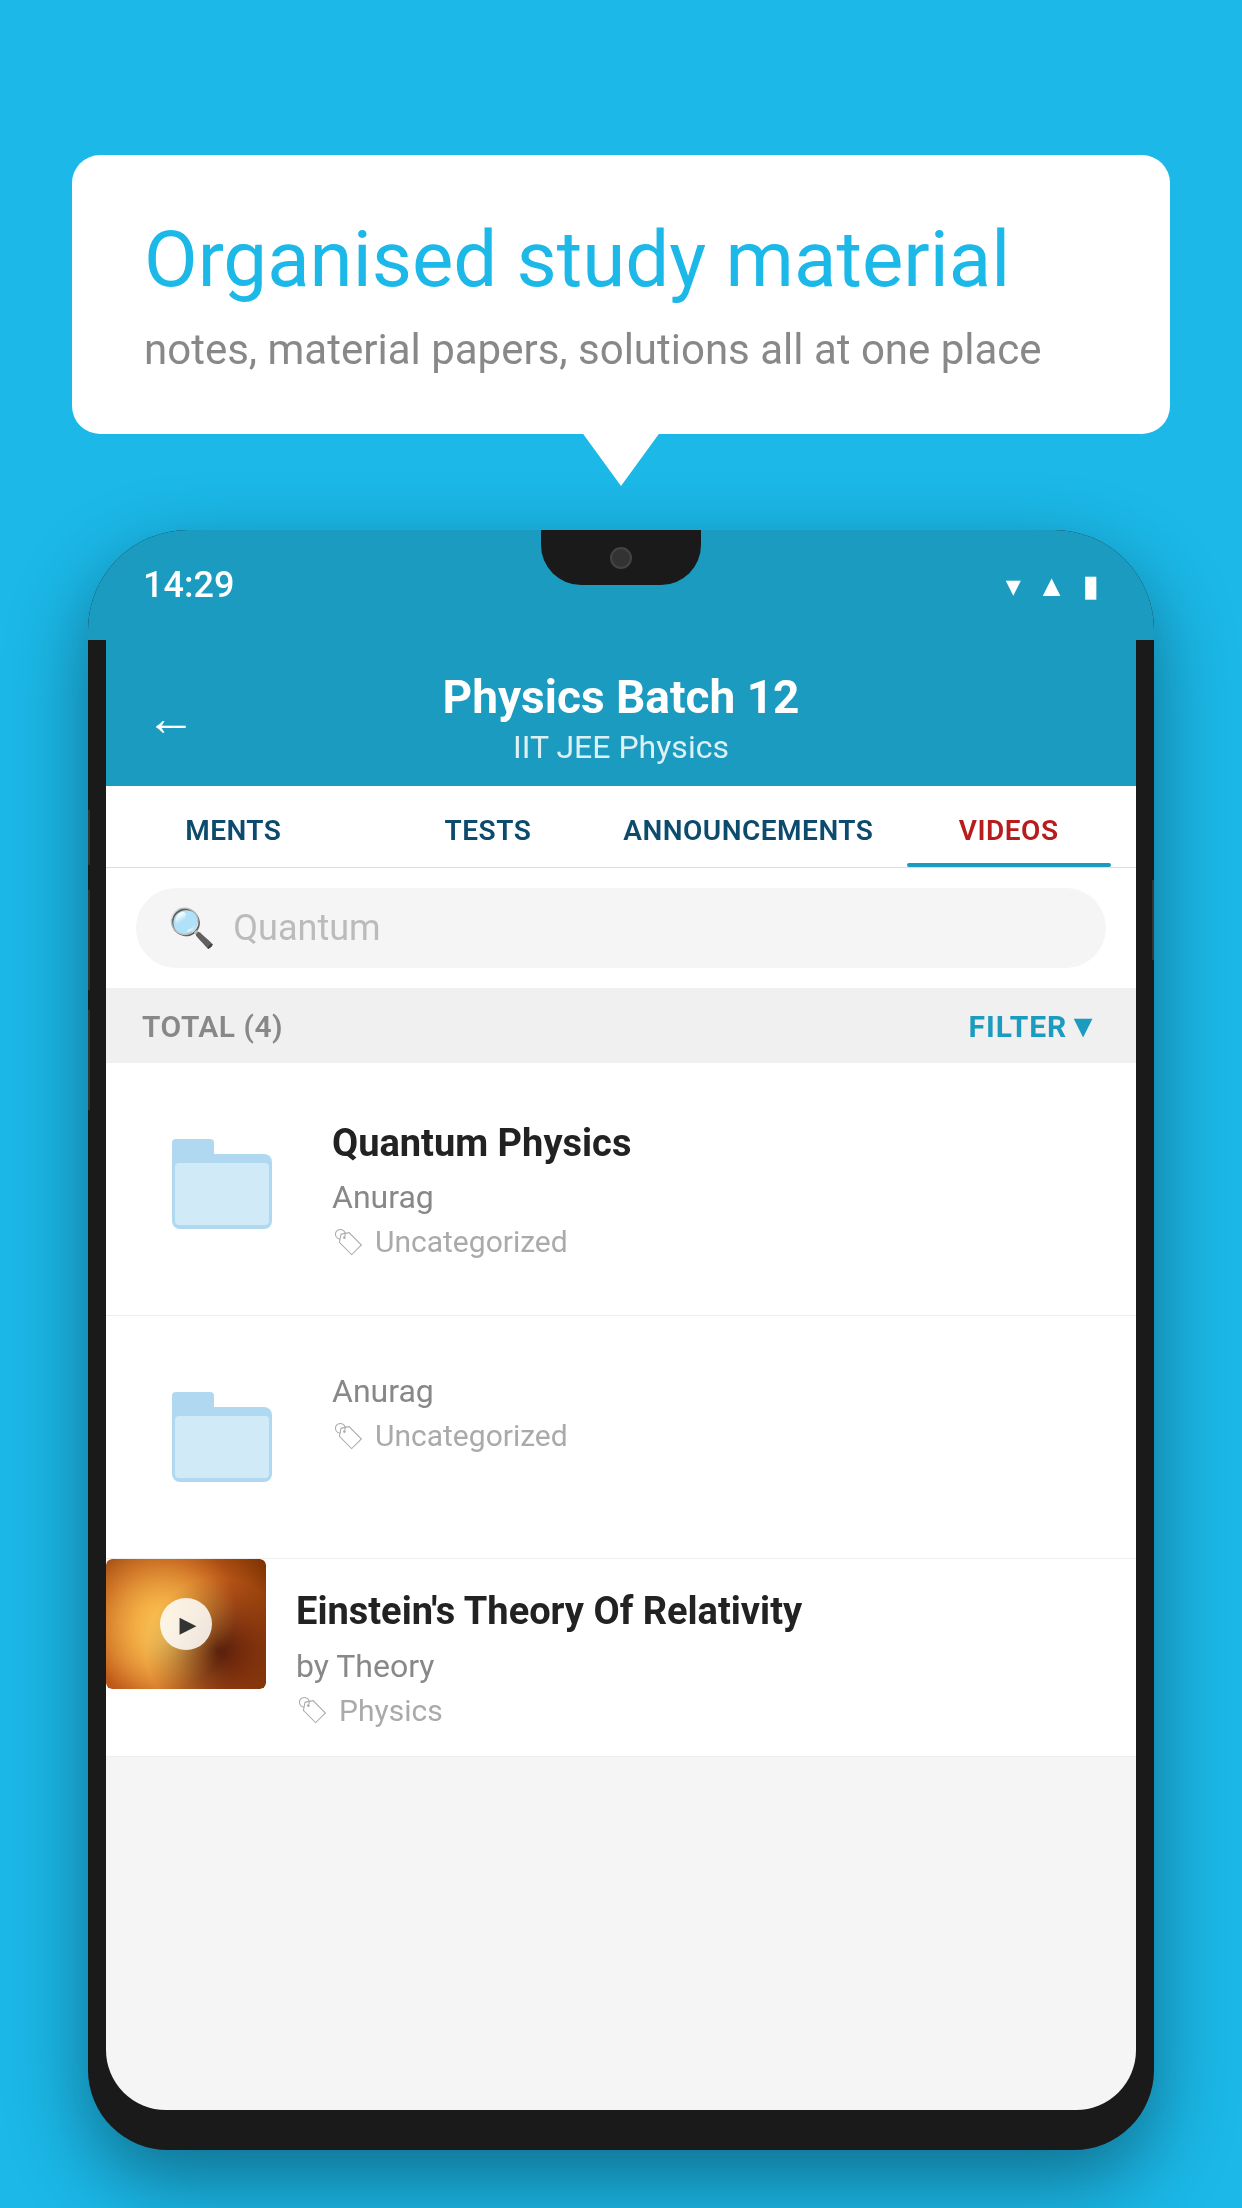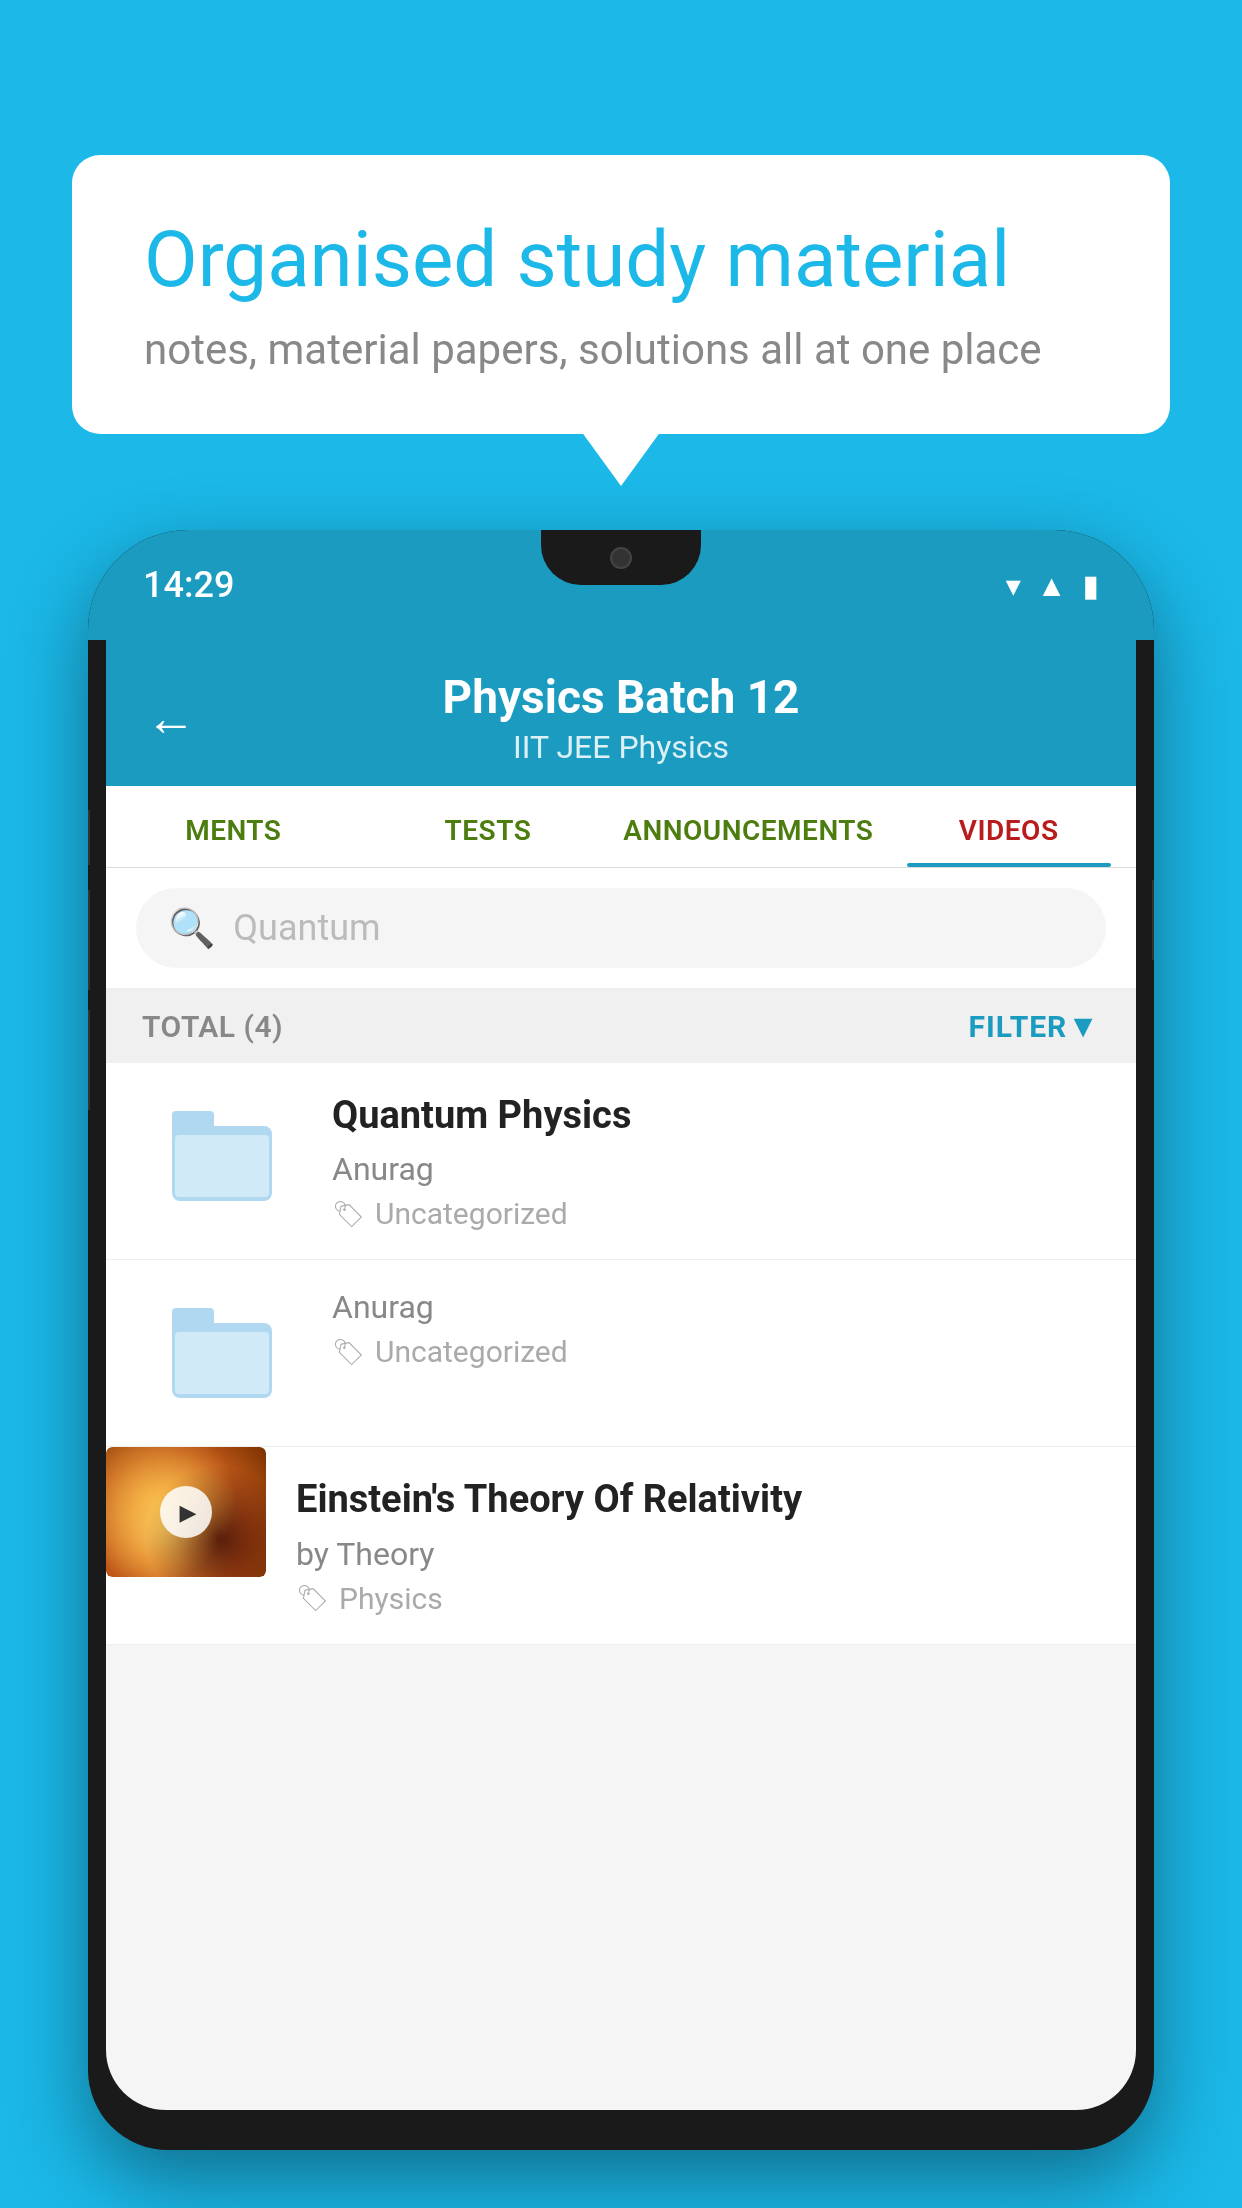--- a/index.html
+++ b/index.html
@@ -177,21 +177,21 @@
       display: flex;
       border-bottom: 1px solid #ddd;
     }
 
     .tab-item {
       flex: 1;
       text-align: center;
       padding: 28px 8px 20px;
       font-size: 28px;
       font-weight: 600;
-      color: #4d7c0f;
+      color: #0c4a6e;
       cursor: pointer;
       position: relative;
       letter-spacing: 0.5px;
     }
 
     .tab-item.active {
       color: #b91c1c;
     }
 
     .tab-item.active::after {
@@ -263,21 +263,21 @@
 
     
     .video-list {
       background: white;
       overflow: hidden;
     }
 
     .video-item {
       display: flex;
       align-items: flex-start;
-      padding: 28px 36px;
+      padding: 56px 36px;
       border-bottom: 1px solid #eee;
       background: white;
       gap: 30px;
     }
 
     .video-thumb {
       width: 160px;
       height: 130px;
       flex-shrink: 0;
       position: relative;

